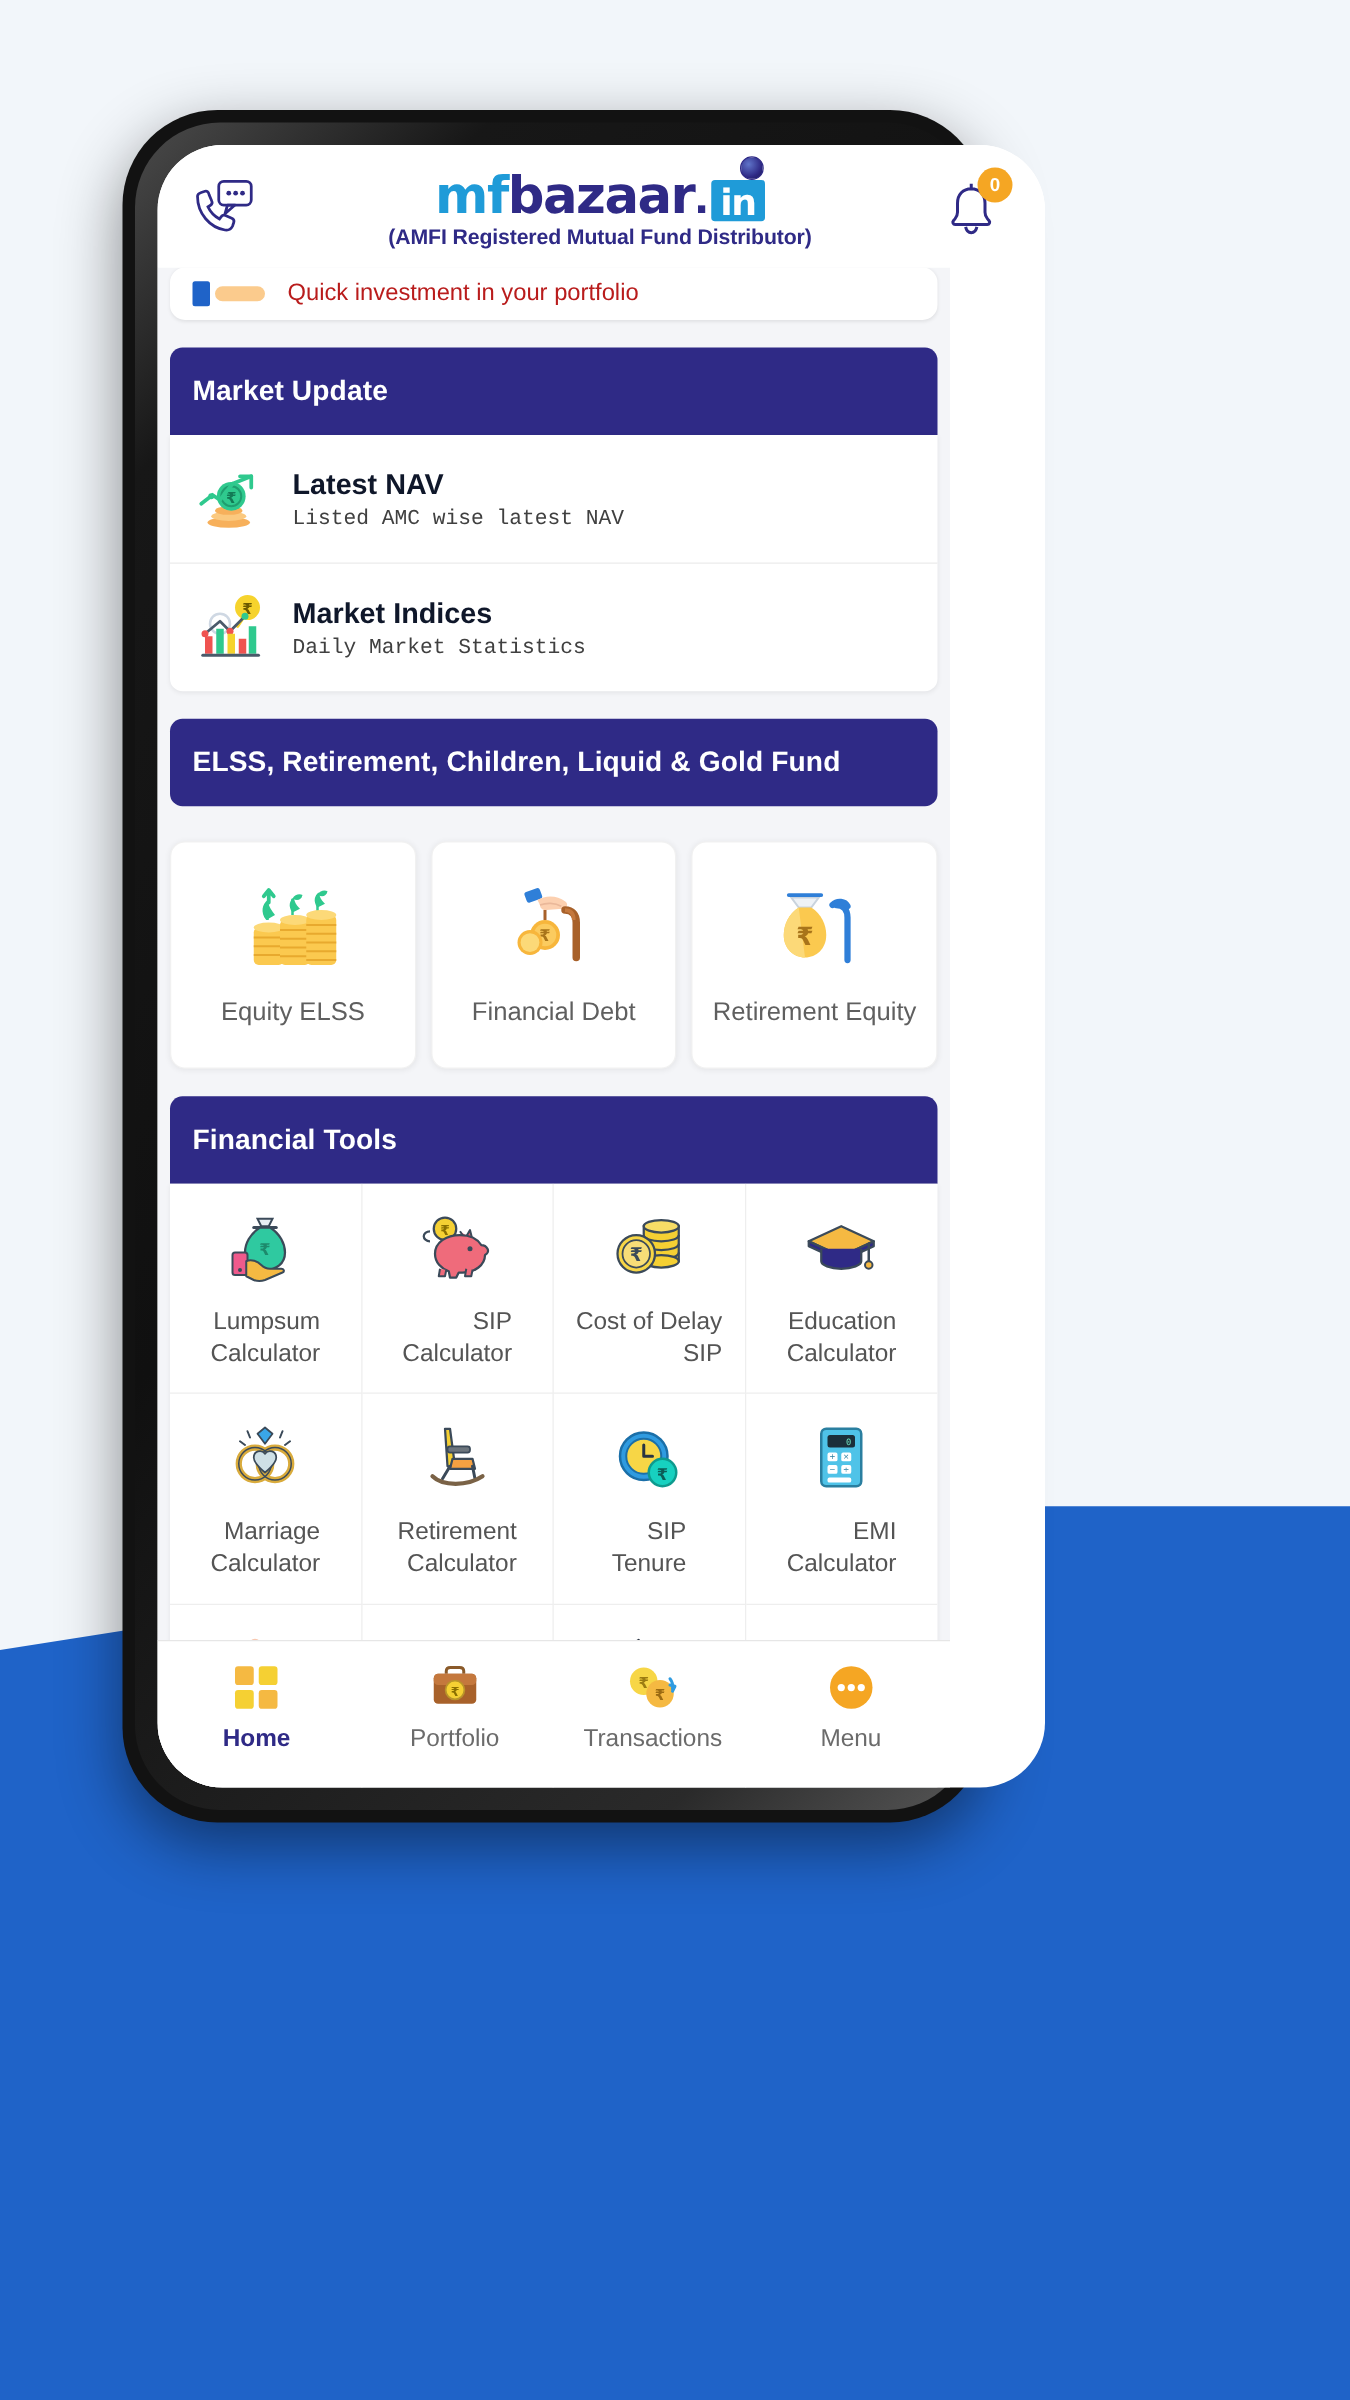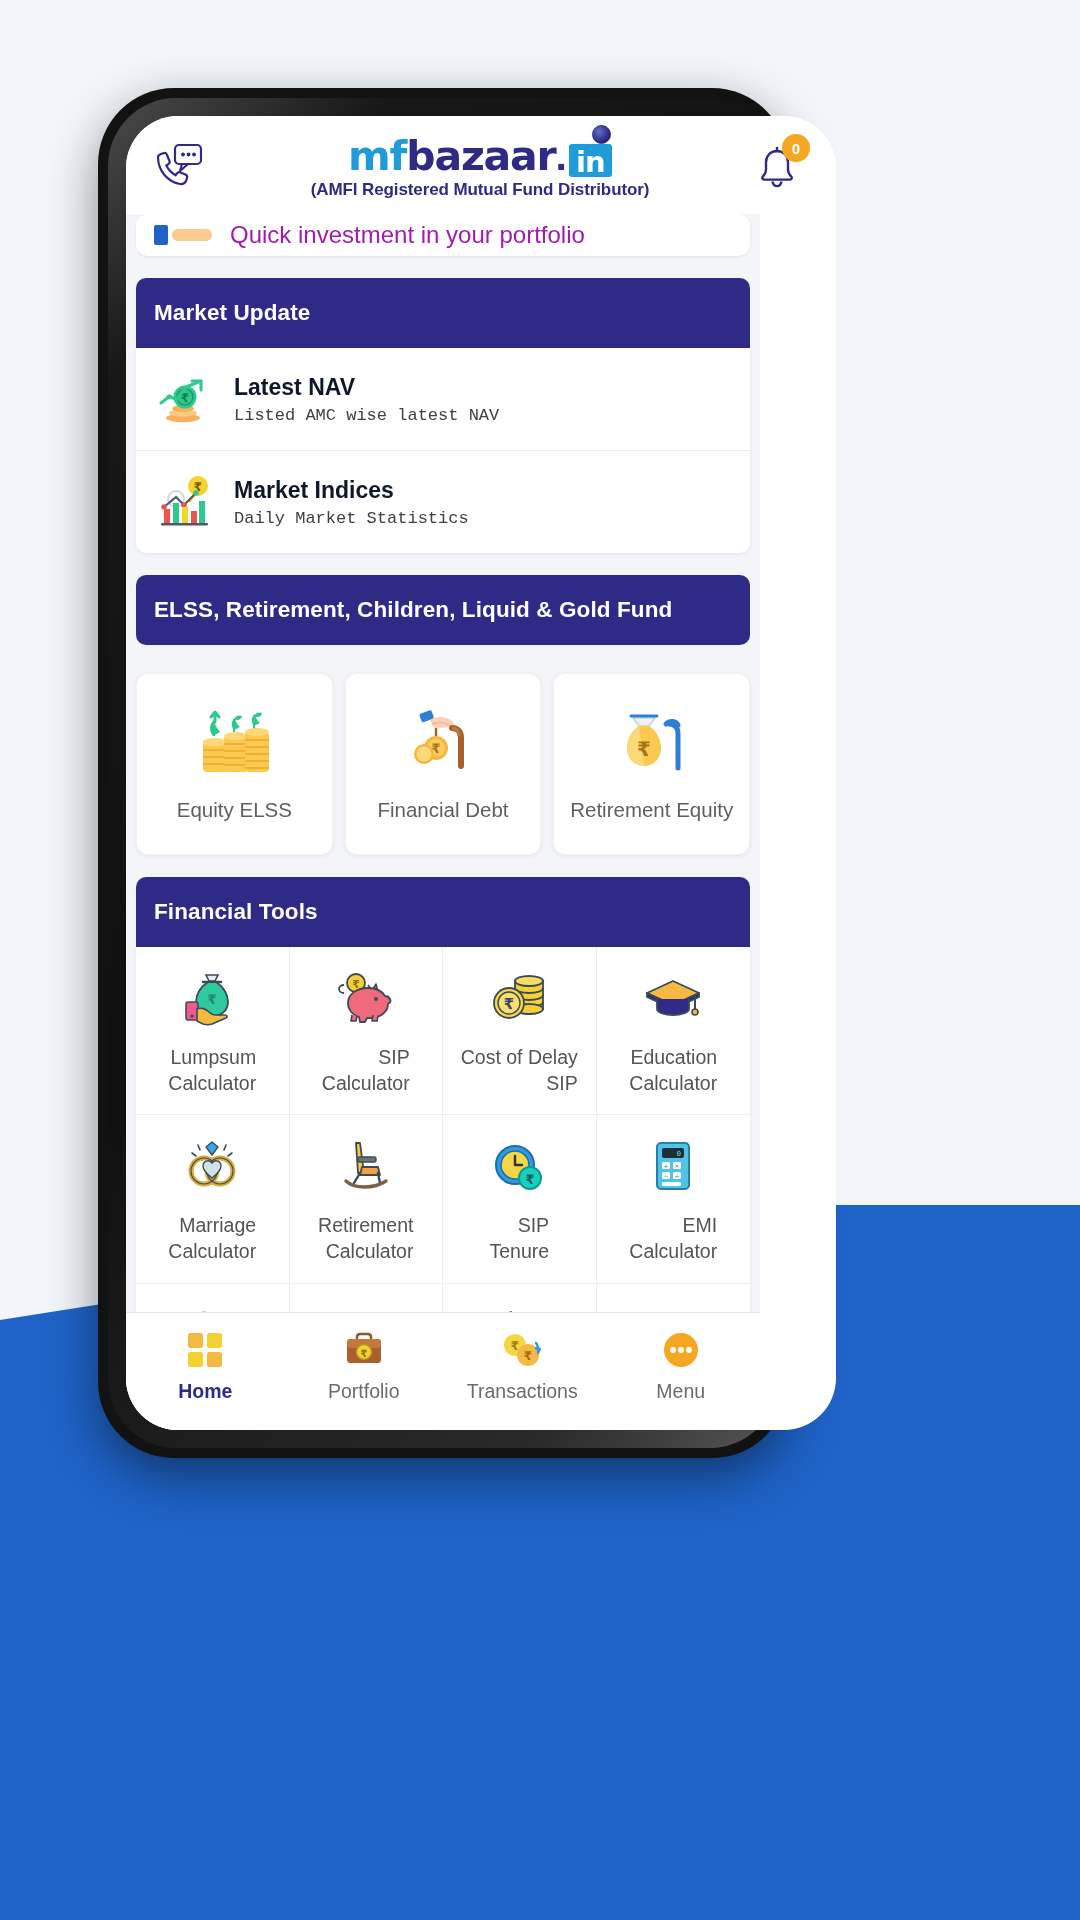--- a/index.html
+++ b/index.html
@@ -108,21 +108,21 @@
   
   .peek-card {
     margin: 0 10px; background:#ffffff; border-radius: 12px;
     height: 42px; display:flex; align-items:center; padding: 0 18px;
     box-shadow: 0 1px 3px rgba(0,0,0,.08);
     overflow:hidden;
   }
   .peek-ic { width:62px; height:24px; display:flex; align-items:center; gap:4px; }
   .peek-sq { width:14px; height:20px; background:#1f63c8; border-radius:2px;}
   .peek-bar { width:40px; height:12px; background:#fbcb8d; border-radius:6px;}
-  .peek-txt { font-size:24px; color:#a21caf; margin-left:14px; }
+  .peek-txt { font-size:19px; color:#b91c1c; margin-left:14px; }
 
   .section { margin: 22px 10px 0 10px; }
 
   .sec-head {
     background:#2f2a86; color:#ffffff;
     font-size: 22.5px; font-weight: 700;
     padding: 22px 18px;
     border-radius: 10px 10px 0 0;
     letter-spacing: 0.1px;
   }

